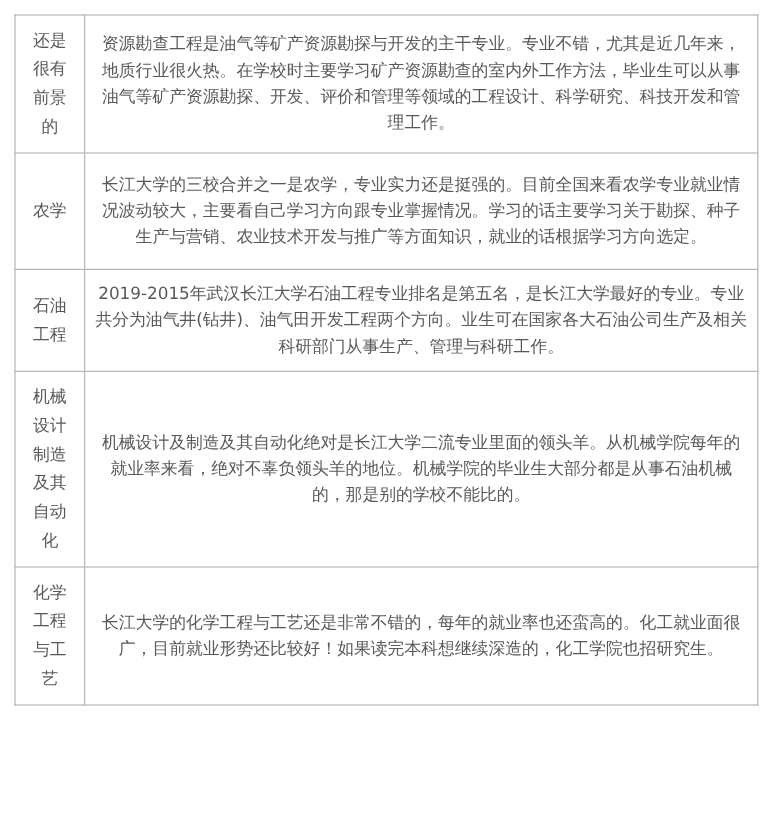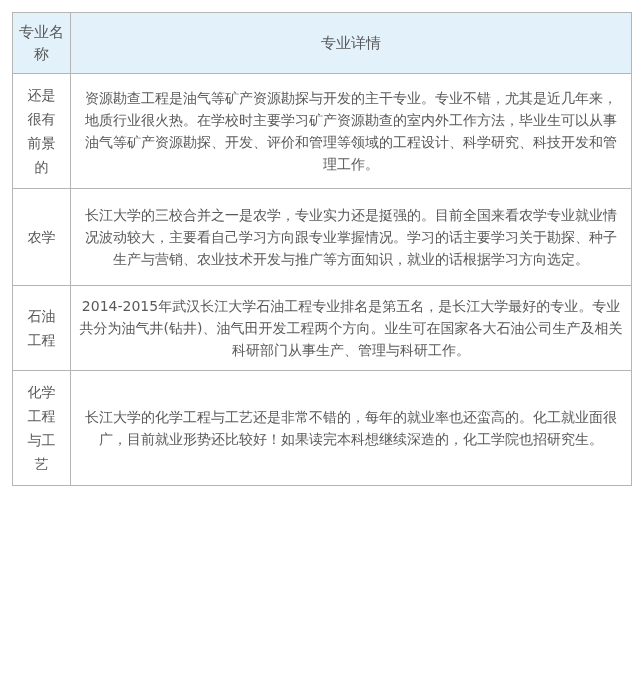--- a/index.html
+++ b/index.html
@@ -16,34 +16,34 @@
 </style>
 </head>
 <body>
 
 <table class="majors">
   <colgroup>
       <col class="c1">
       <col class="c2">
     </colgroup>
   <tbody>
-      <tr>
-    <th>专业名称</th>
-    <th>专业详情</th>
-  </tr>
   <tr style="height:98px">
     <td class="name">还是很有前景的</td>
     <td class="detail">资源勘查工程是油气等矿产资源勘探与开发的主干专业。专业不错，尤其是近几年来，地质行业很火热。在学校时主要学习矿产资源勘查的室内外工作方法，毕业生可以从事油气等矿产资源勘探、开发、评价和管理等领域的工程设计、科学研究、科技开发和管理工作。</td>
   </tr>
   <tr style="height:97px">
     <td class="name">农学</td>
     <td class="detail">长江大学的三校合并之一是农学，专业实力还是挺强的。目前全国来看农学专业就业情况波动较大，主要看自己学习方向跟专业掌握情况。学习的话主要学习关于勘探、种子生产与营销、农业技术开发与推广等方面知识，就业的话根据学习方向选定。</td>
   </tr>
   <tr style="height:80px">
     <td class="name">石油工程</td>
-    <td class="detail">2014-2015年武汉长江大学石油工程专业排名是第五名，是长江大学最好的专业。专业共分为油气井(钻井)、油气田开发工程两个方向。业生可在国家各大石油公司生产及相关科研部门从事生产、管理与科研工作。</td>
+    <td class="detail">2019-2015年武汉长江大学石油工程专业排名是第五名，是长江大学最好的专业。专业共分为油气井(钻井)、油气田开发工程两个方向。业生可在国家各大石油公司生产及相关科研部门从事生产、管理与科研工作。</td>
+  </tr>
+  <tr style="height:133px">
+    <td class="name">机械设计制造及其自动化</td>
+    <td class="detail">机械设计及制造及其自动化绝对是长江大学二流专业里面的领头羊。从机械学院每年的就业率来看，绝对不辜负领头羊的地位。机械学院的毕业生大部分都是从事石油机械的，那是别的学校不能比的。</td>
   </tr>
   <tr style="height:98px">
     <td class="name">化学工程与工艺</td>
     <td class="detail">长江大学的化学工程与工艺还是非常不错的，每年的就业率也还蛮高的。化工就业面很广，目前就业形势还比较好！如果读完本科想继续深造的，化工学院也招研究生。</td>
   </tr>
 </tbody>
   </table>
 
 </body></html>

